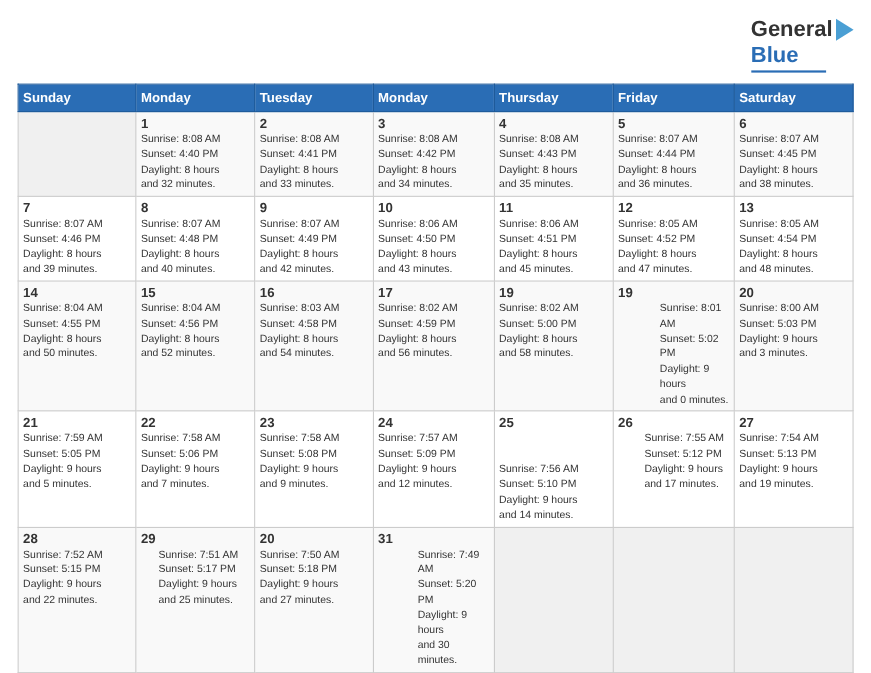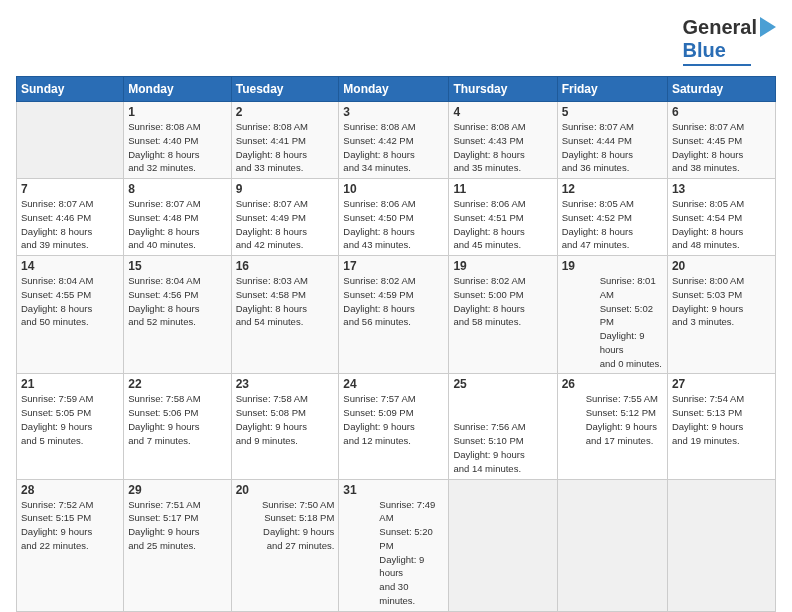--- a/index.html
+++ b/index.html
@@ -314,28 +314,28 @@
         <tr>
           <td>
             <span class="day-num">28</span>
             <div class="day-info" style="white-space: pre-line;">Sunrise: 7:52 AM
 Sunset: 5:15 PM
 Daylight: 9 hours
 and 22 minutes.</div>
           </td>
           <td>
             <span class="day-num">29</span>
-            <div class="day-info" style="white-space: pre-line;">Sunrise: 7:51 AM
+            <div class="day-info" style="white-space: pre-line; margin-left: 16px;">Sunrise: 7:51 AM
 Sunset: 5:17 PM
 Daylight: 9 hours
 and 25 minutes.</div>
           </td>
           <td>
             <span class="day-num">20</span>
-            <div class="day-info" style="white-space: pre-line; text-align: right;">Sunrise: 7:50 AM
+            <div class="day-info" style="white-space: pre-line;">Sunrise: 7:50 AM
 Sunset: 5:18 PM
 Daylight: 9 hours
 and 27 minutes.</div>
           </td>
           <td>
             <span class="day-num">31</span>
             <div class="day-info" style="white-space: pre-line; margin-left: 36px;">Sunrise: 7:49 AM
 Sunset: 5:20 PM
 Daylight: 9 hours
 and 30 minutes.</div>

